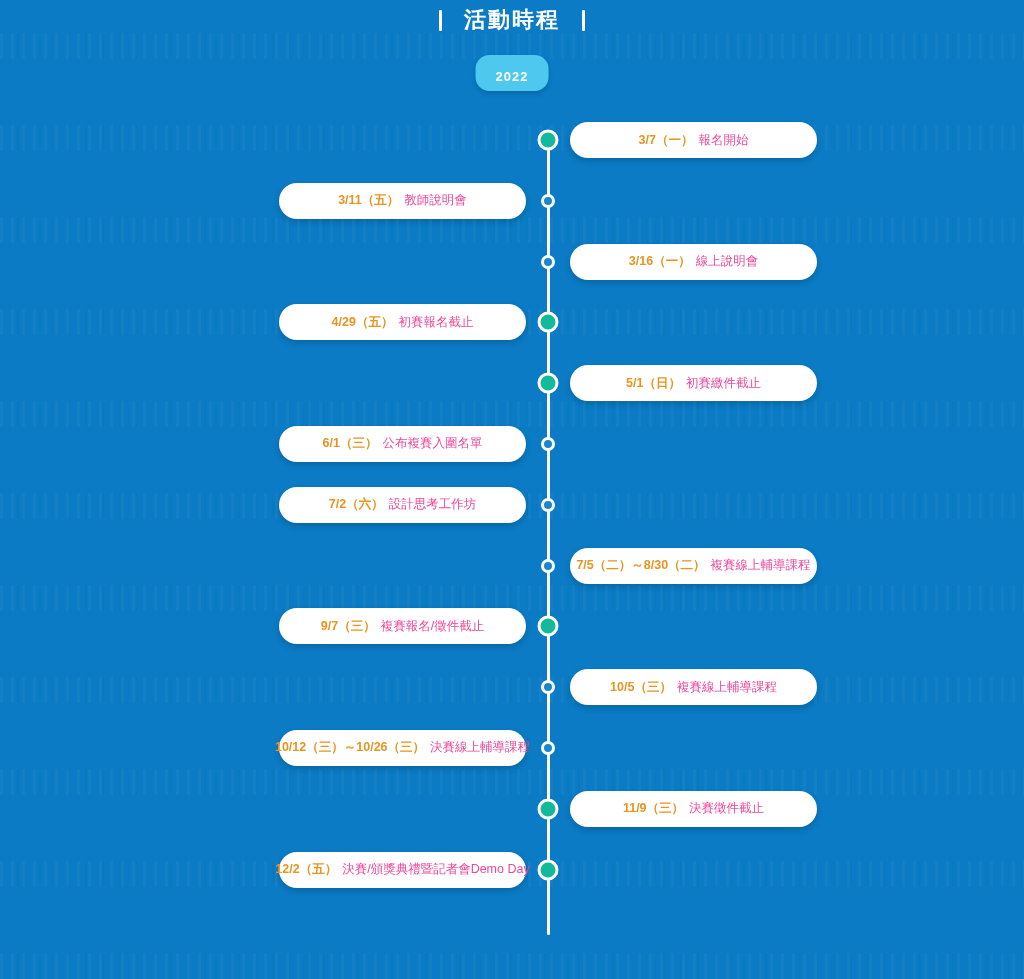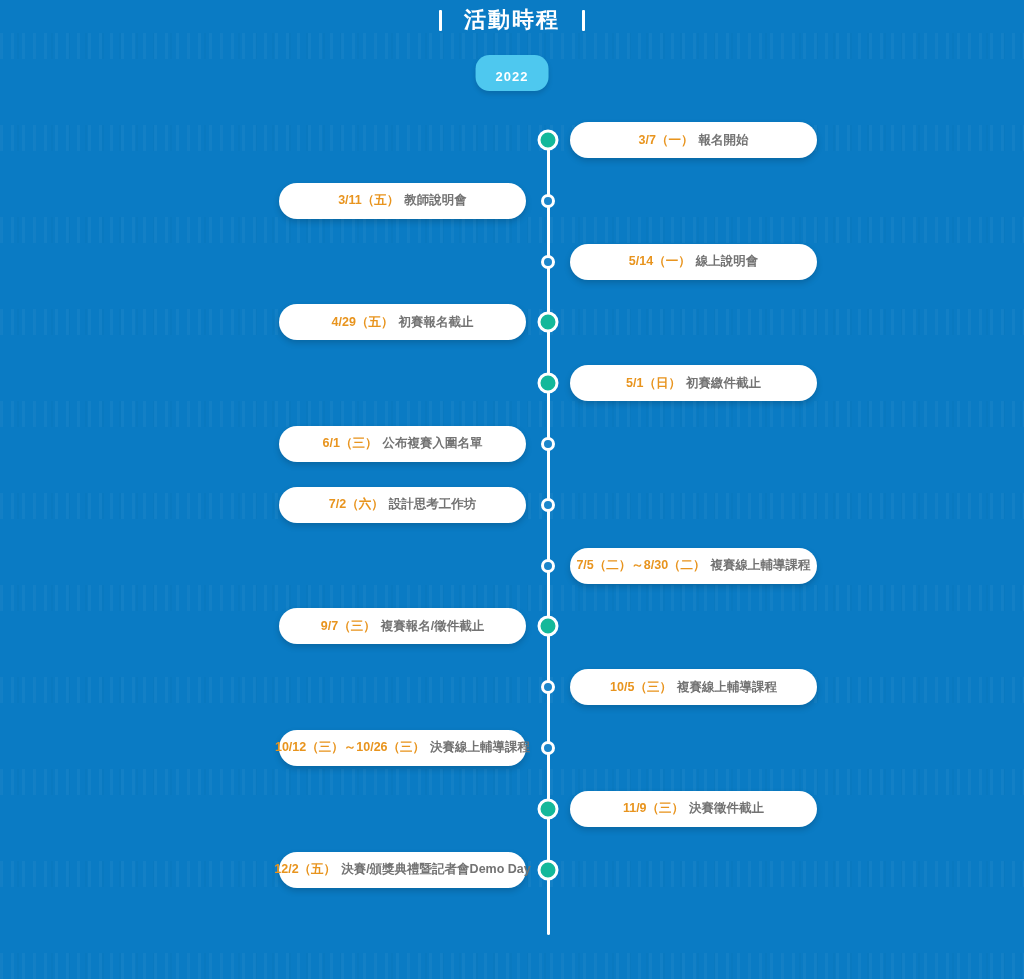--- a/index.html
+++ b/index.html
@@ -147,23 +147,23 @@
     left: 243px;
     width: 247px;
   }
 
   .card-date {
     color: #e8941e;
     font-size: 12.5px;
     font-weight: bold;
   }
   .card-desc {
-    color: #737373;
+    color: #ec4899;
     font-size: 12.5px;
-    font-weight: bold;
+    font-weight: normal;
     margin-left: 5px;
   }
 </style>
 </head>
 <body>
 
 <div class="bg-texture"></div>
 
 <div class="header">
   <span class="title-bar"></span>
@@ -186,21 +186,21 @@
       <div class="row">
         <div class="dot minor"></div>
         <div class="card left">
           <span class="card-date">3/11（五）</span>
           <span class="card-desc">教師說明會</span>
         </div>
       </div>
       <div class="row">
         <div class="dot minor"></div>
         <div class="card right">
-          <span class="card-date">5/14（一）</span>
+          <span class="card-date">3/16（一）</span>
           <span class="card-desc">線上說明會</span>
         </div>
       </div>
       <div class="row">
         <div class="dot major"></div>
         <div class="card left">
           <span class="card-date">4/29（五）</span>
           <span class="card-desc">初賽報名截止</span>
         </div>
       </div>

